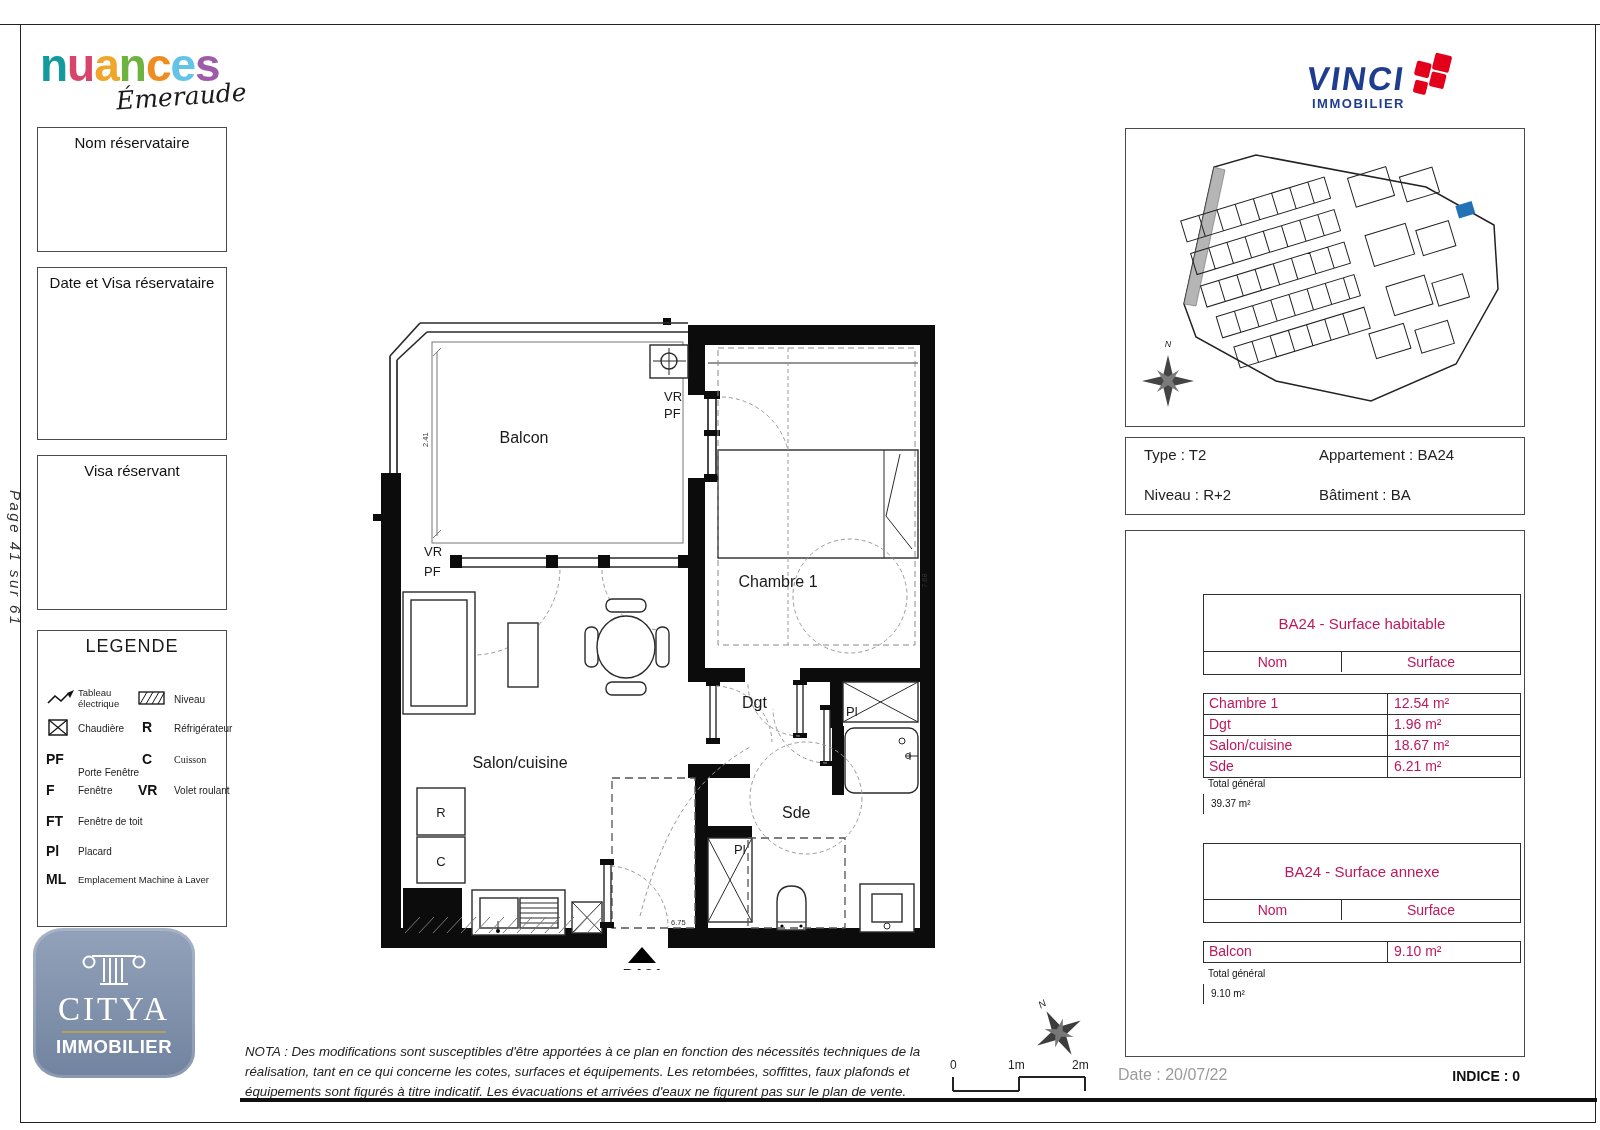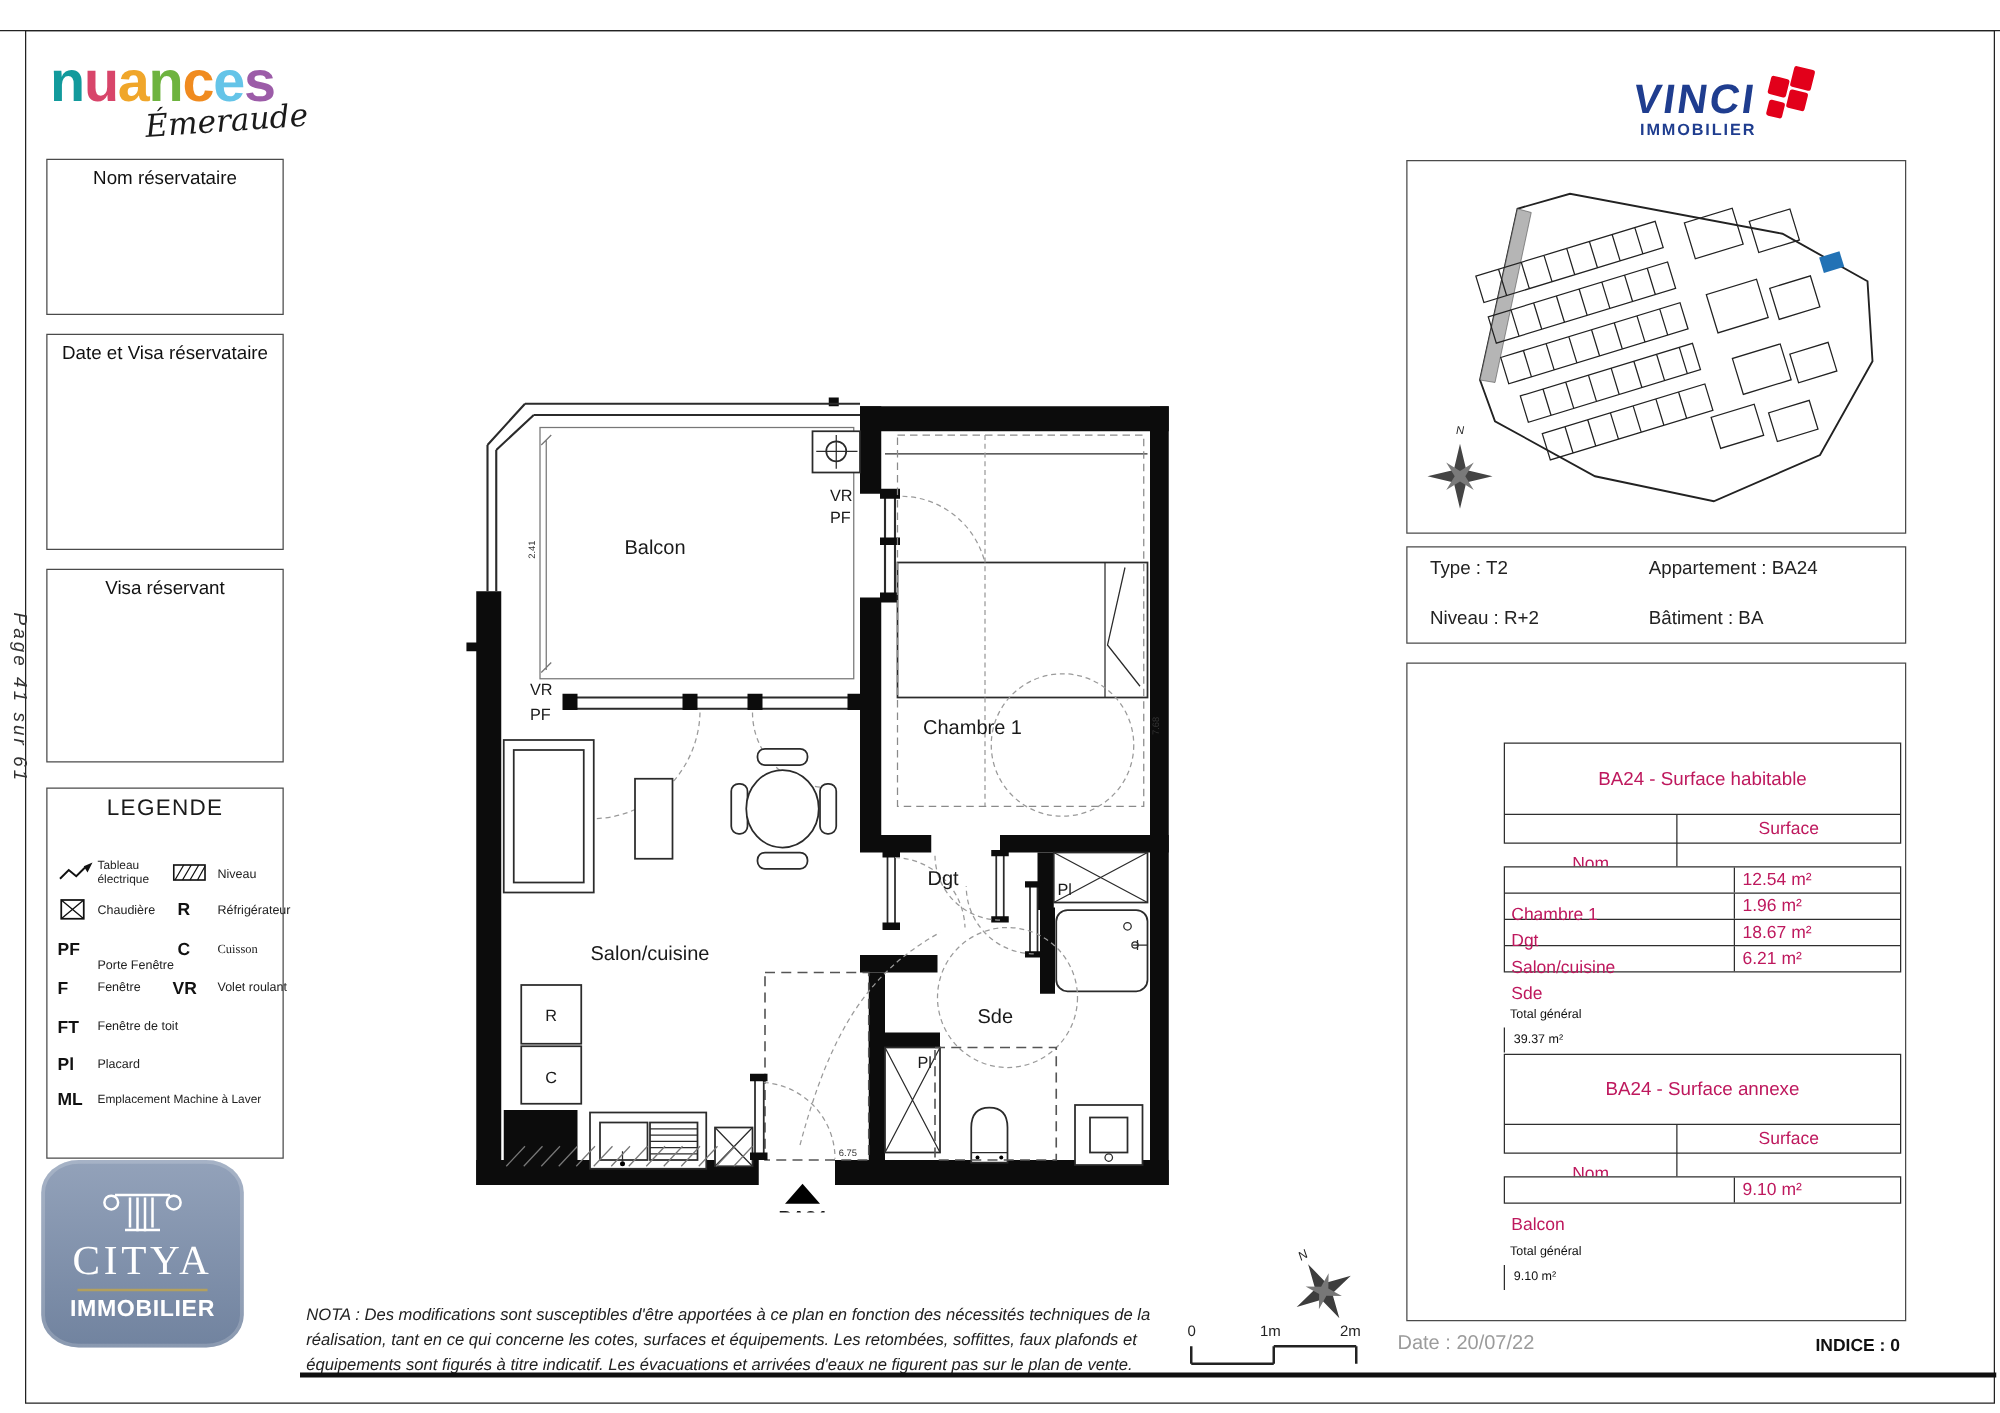--- a/index.html
+++ b/index.html
@@ -27,21 +27,21 @@
          background:linear-gradient(180deg,#93a2ba,#71839f);display:flex;flex-direction:column;
          align-items:center;justify-content:center;gap:3px;box-shadow:inset 0 0 0 3px rgba(255,255,255,.18);}
   .citya-name{font-family:"Liberation Serif",serif;font-size:33px;color:#fff;letter-spacing:3px;}
   .citya-div{width:104px;height:2.5px;background:#b3a05e;}
   .citya-sub{font-size:18.5px;font-weight:700;color:#fff;letter-spacing:.5px;}
   
   .tbl-box{position:absolute;border:1.6px solid #2e2e2e;background:#fff;font-size:14px;color:#be185d;}
   .tbl-title{display:flex;align-items:center;justify-content:center;font-size:15px;}
   .tbl-head{display:flex;border-top:1.2px solid #2e2e2e;}
   .tbl-head>div{text-align:center;padding:2px 0;}
-  .cell-l{width:137px;margin-top:28px;}
+  .cell-l{width:137px;}
   .cell-r{flex:1;border-left:1.2px solid #2e2e2e;}
   .tbl-row{display:flex;border-top:1.2px solid #2e2e2e;height:20px;line-height:19px;}
   .tbl-row:first-child{border-top:none;}
   .tbl-row .cell-l{padding-left:5px;width:132px;}
   .tbl-row .cell-r{padding-left:6px;border-left:1.2px solid #2e2e2e;margin-left:46px;}
   .total-row{position:absolute;display:flex;font-size:10px;color:#111;height:20px;line-height:20px;flex-direction:column;}
   .total-row .cell-l{padding-left:5px;width:132px;}
   .total-row .cell-r{padding-left:7px;}
   
   .wall{fill:#0c0c0c;}

